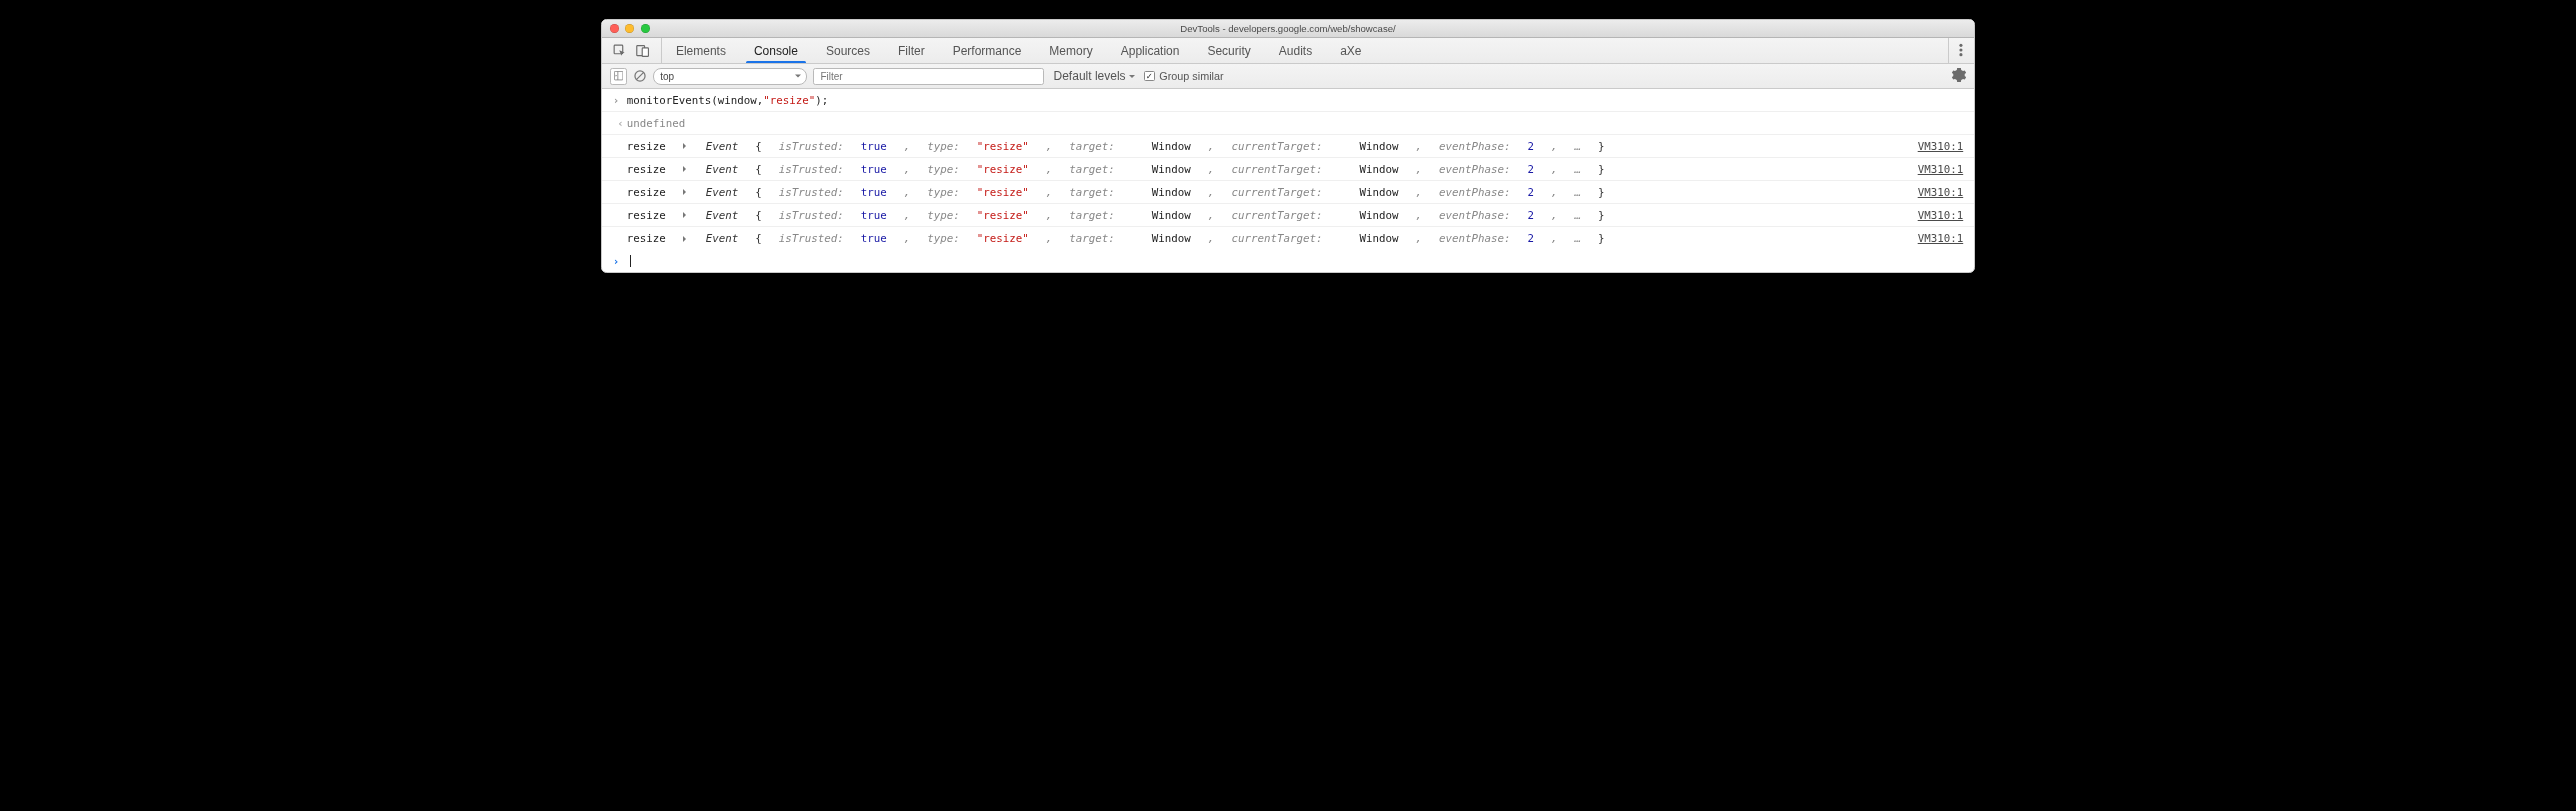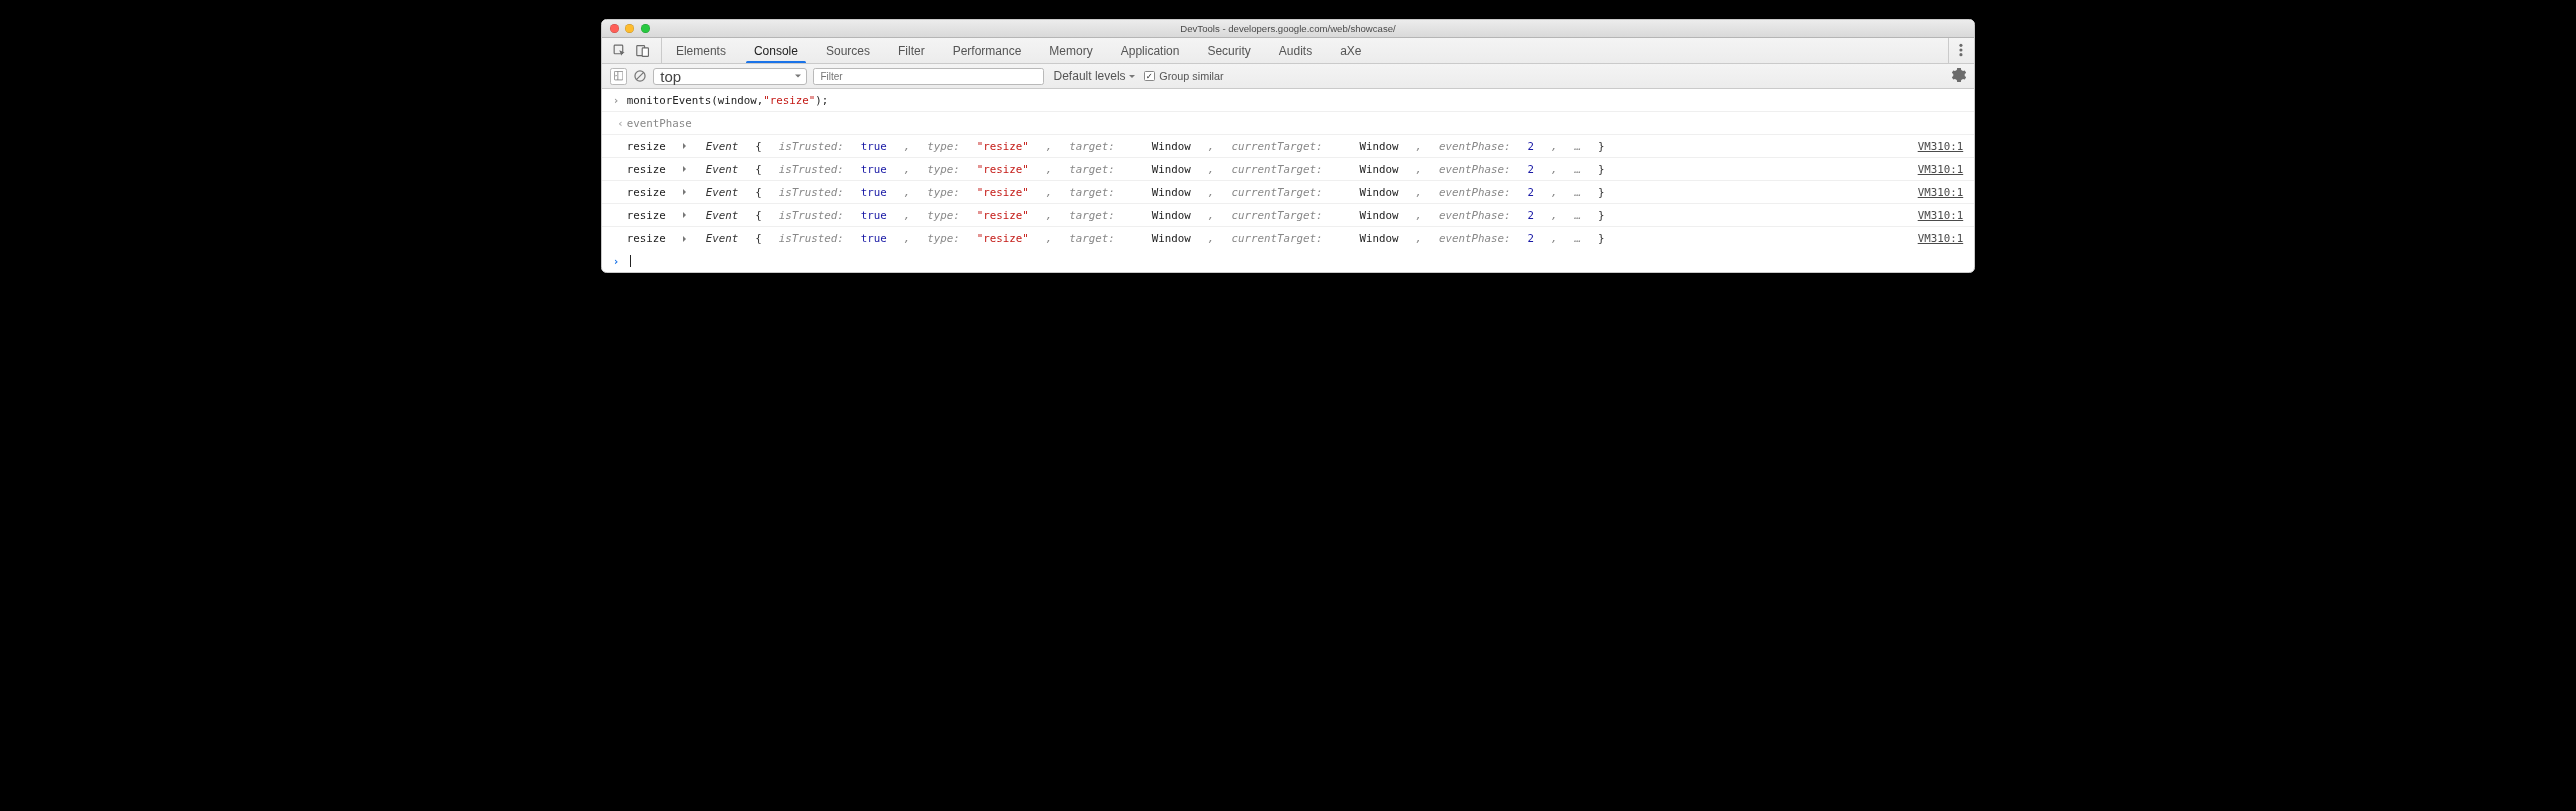--- a/index.html
+++ b/index.html
@@ -94,23 +94,23 @@
     padding:0 7.7px;
     color:#555;
   }
   .square-btn{
     width:17px; height:17px; border:0.8px solid #b9b9b9; border-radius:2.3px;
     display:flex; align-items:center; justify-content:center;
     background:#fff;
   }
   .clear-btn{ display:flex; align-items:center; justify-content:center; }
   .context-select{
-    width:154px; height:17px; border:0.8px solid #b9b9b9; border-radius:3px;
+    width:154px; height:17px; border:0.8px solid #b9b9b9; border-radius:8px;
     padding:0 14px 0 6.2px; background:#fff; position:relative;
-    display:flex; align-items:center; color:#444; font-size:15px;
+    display:flex; align-items:center; color:#444; font-size:10px;
   }
   .context-select::after{
     content:""; position:absolute; right:4.6px; top:50%;
     border:3.9px solid transparent; border-top-color:#777; transform:translateY(-1.5px);
   }
   .filter-input{
     height:17px; width:231px;
     border:0.8px solid #b9b9b9; border-radius:2.3px;
     padding:0 6.2px; font-size:10px; color:#444; background:#fff;
     outline:none;
@@ -304,21 +304,21 @@
 
     <div class="row js">
       <span class="chev in">›</span>
       <span>monitorEvents(window, </span>
         <span class="str">"resize"</span>
         <span>);</span>
     </div>
 
     <div class="row js">
       <span class="chev out">›</span>
-      <span class="undef">eventPhase</span>
+      <span class="undef">undefined</span>
     </div>
 
     <div id="event-rows">
         <div class="row">
           <span class="col-spacer"></span>
           <div class="evt">
             <span class="name">resize</span>
             <span class="tri"></span>
             <span class="Event">Event </span>
             <span class="brace">{</span>

